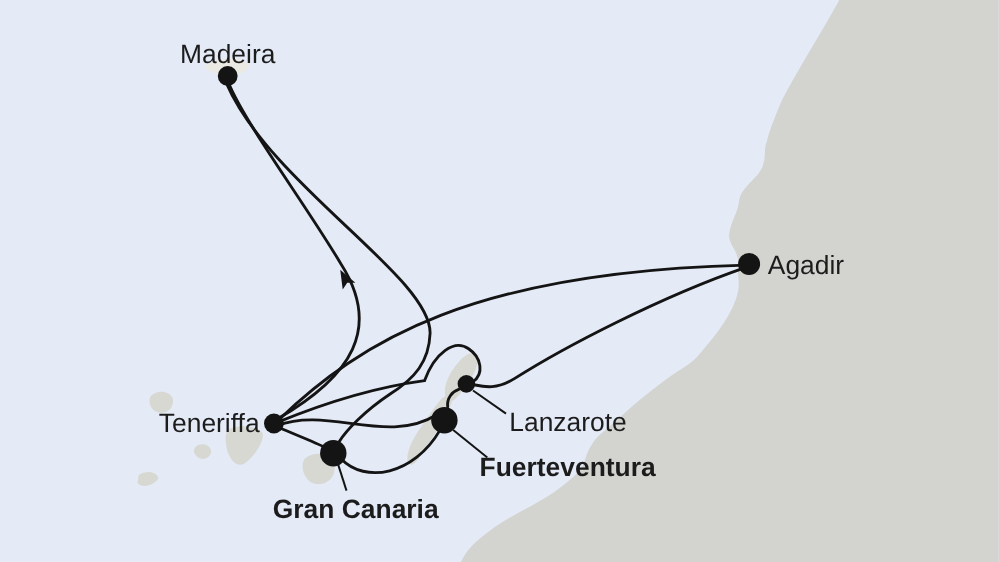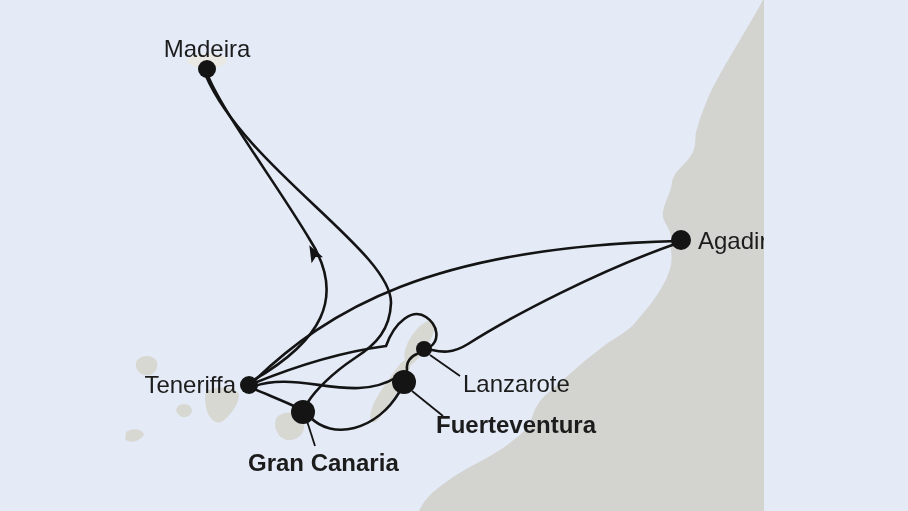--- a/index.html
+++ b/index.html
@@ -3,21 +3,21 @@
 <meta charset="utf-8">
 <style>
   html, body {
     margin: 0;
     padding: 0;
     background: #e4ebf7;
     font-family: "Liberation Sans", sans-serif;
   }
   .map-wrap {
     position: relative;
-    width: 764px;
+    width: 908px;
     height: 511px;
     overflow: hidden;
   }
   svg { display: block; }
   .port-label {
     font-family: "Liberation Sans", sans-serif;
     font-size: 24px;
     fill: #1c1c1c;
   }
   .port-label.bold { font-weight: 700; }

